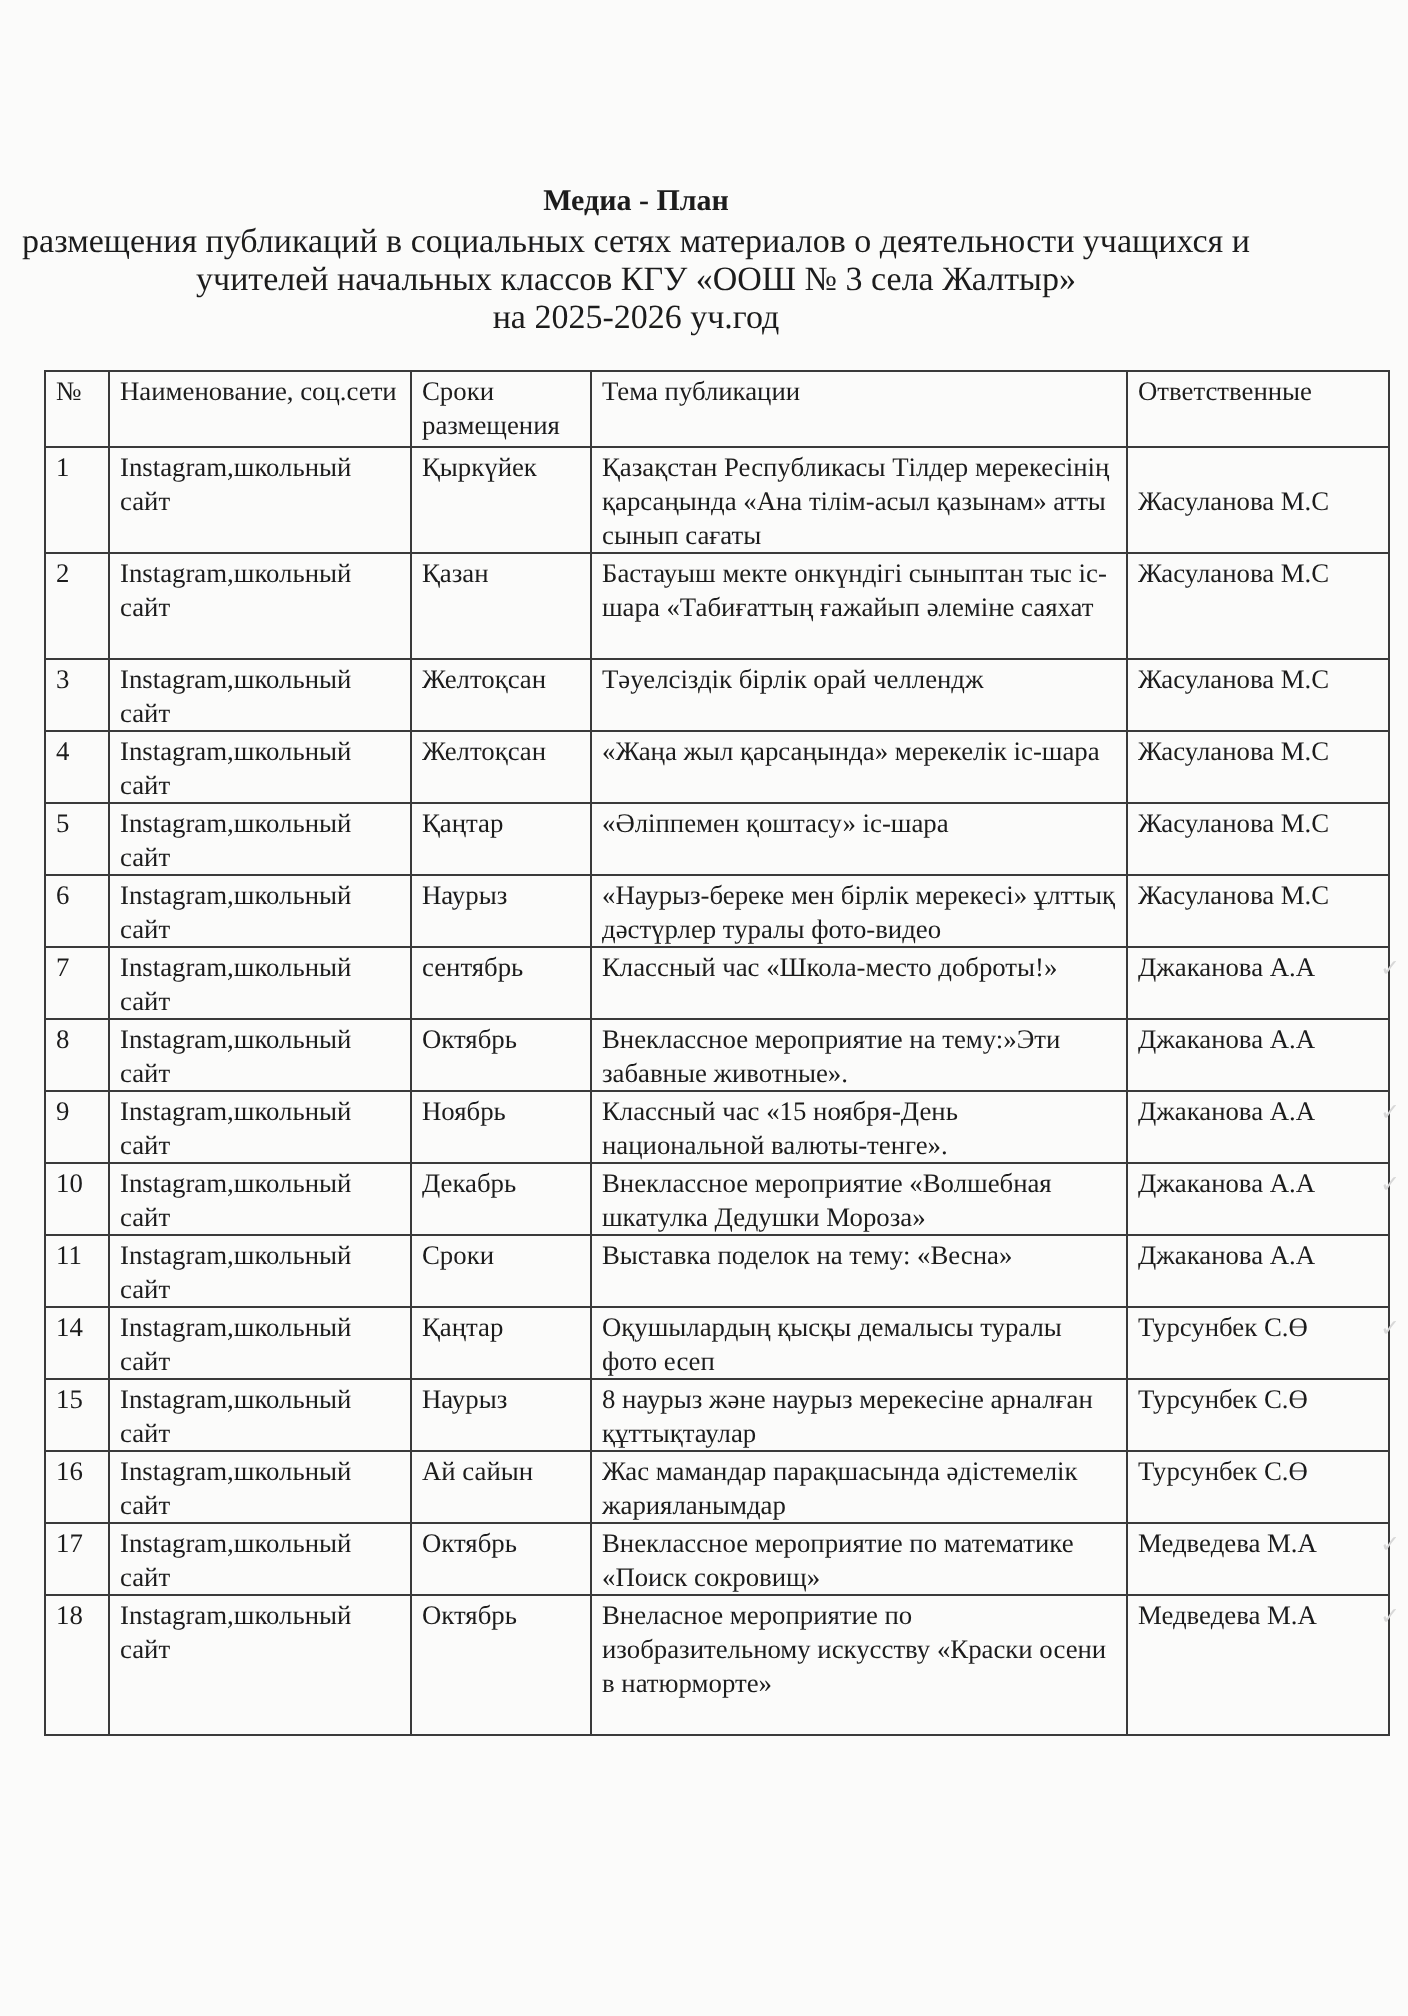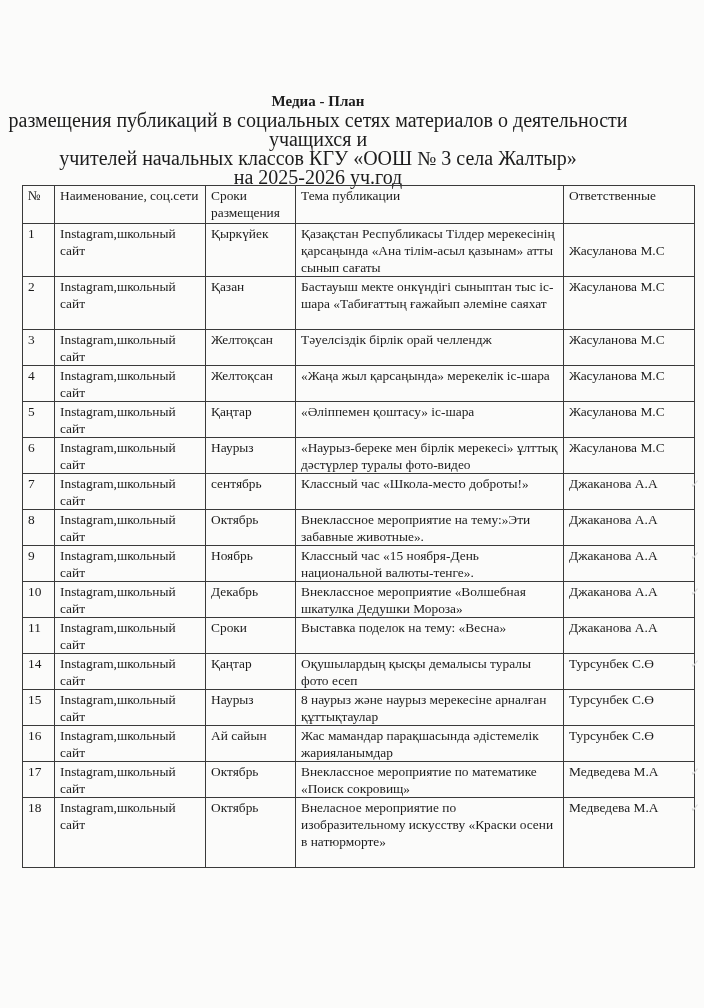--- a/index.html
+++ b/index.html
@@ -3,21 +3,21 @@
 <meta charset="utf-8">
 <style>
   html, body { margin: 0; padding: 0; }
   body {
     width: 704px; height: 1008px; background: #fbfbfa; overflow: hidden;
     font-family: "Liberation Serif", "DejaVu Serif", serif; color: #1c1c1c;
     position: relative;
   }
   .header { position: absolute; top: 92px; left: 0; width: 636px; text-align: center; }
   .title { font-weight: bold; font-size: 15px; line-height: 19px; }
-  .subline { font-size: 20px; line-height: 19px; }
+  .subline { font-size: 17px; line-height: 19px; }
   table {
     position: absolute; top: 185px; left: 22px; width: 672px;
     border-collapse: collapse; table-layout: fixed;
     font-size: 13.4px; line-height: 17px;
   }
   td, th {
     border: 1.3px solid #3a3a3a; vertical-align: top; text-align: left;
     padding: 1px 5px 0 5px; font-weight: normal;
   }
   th { height: 36px; }

